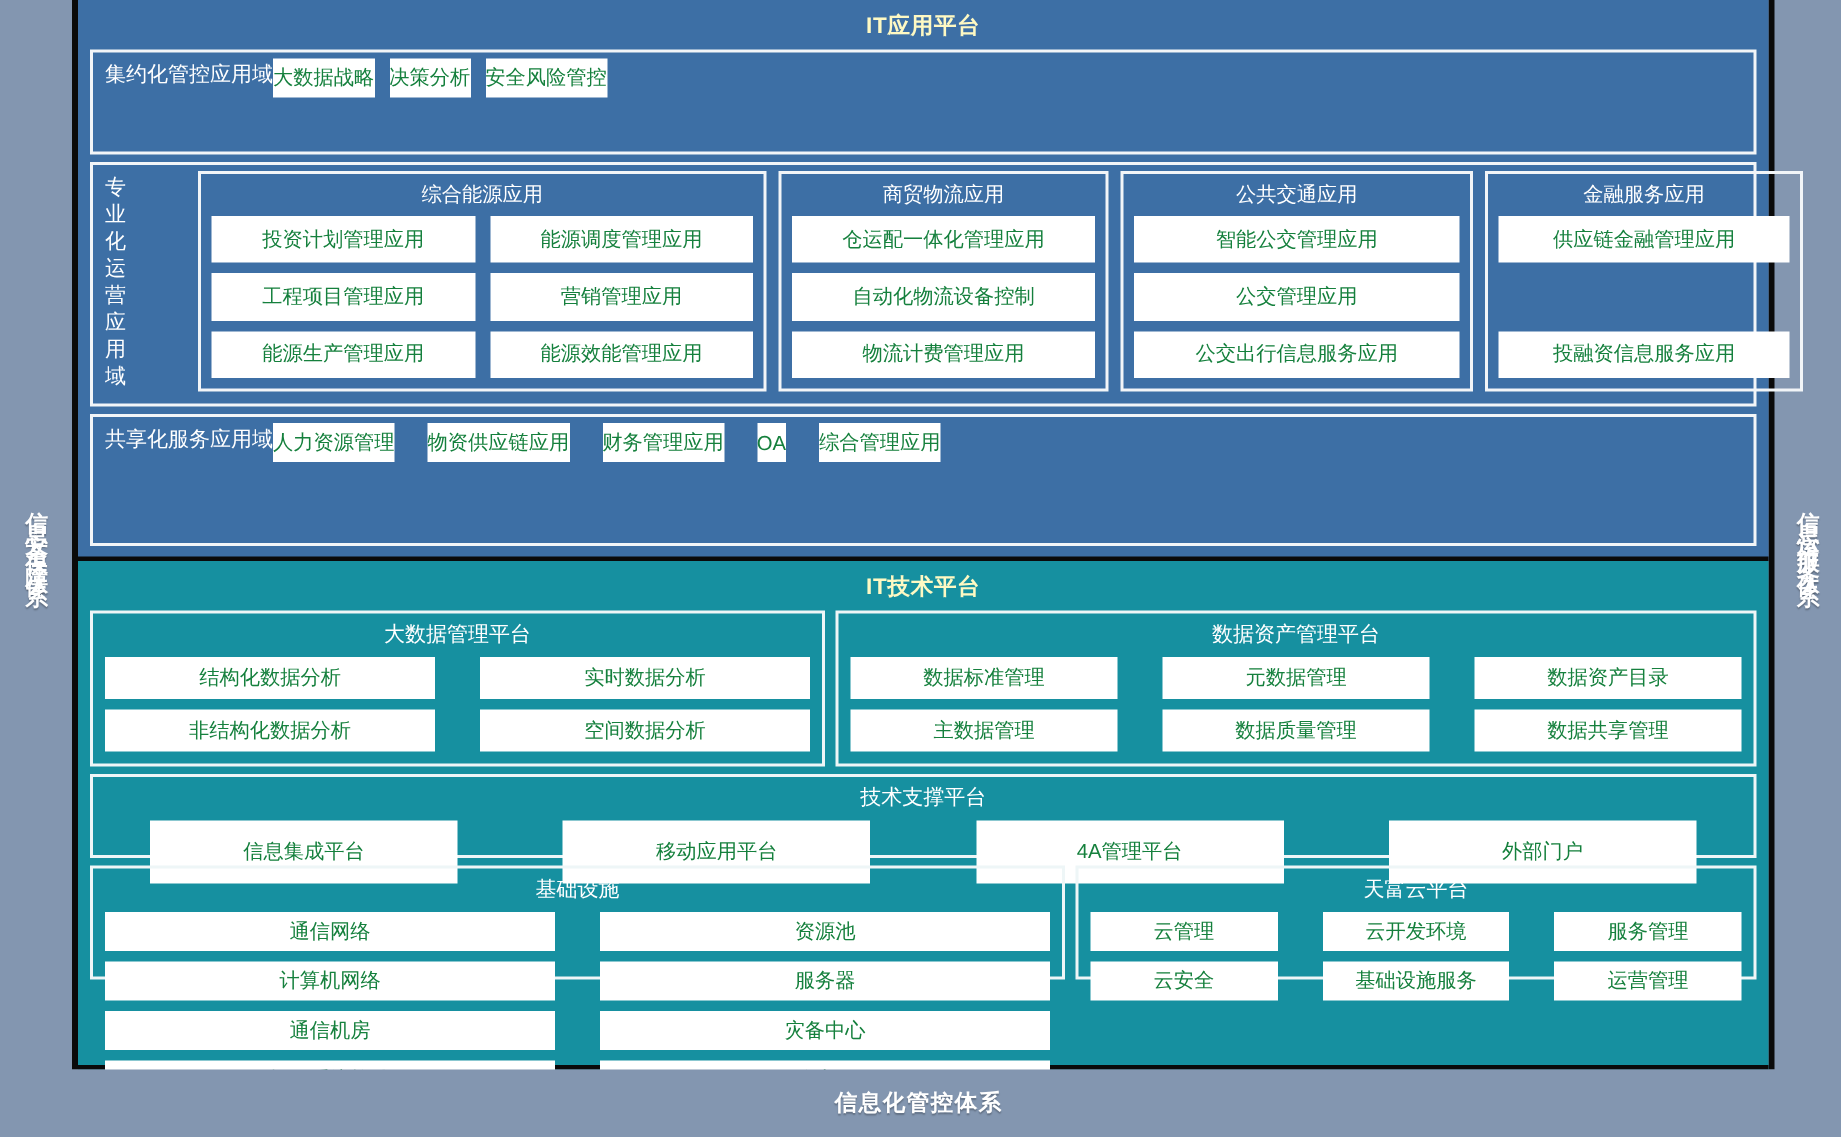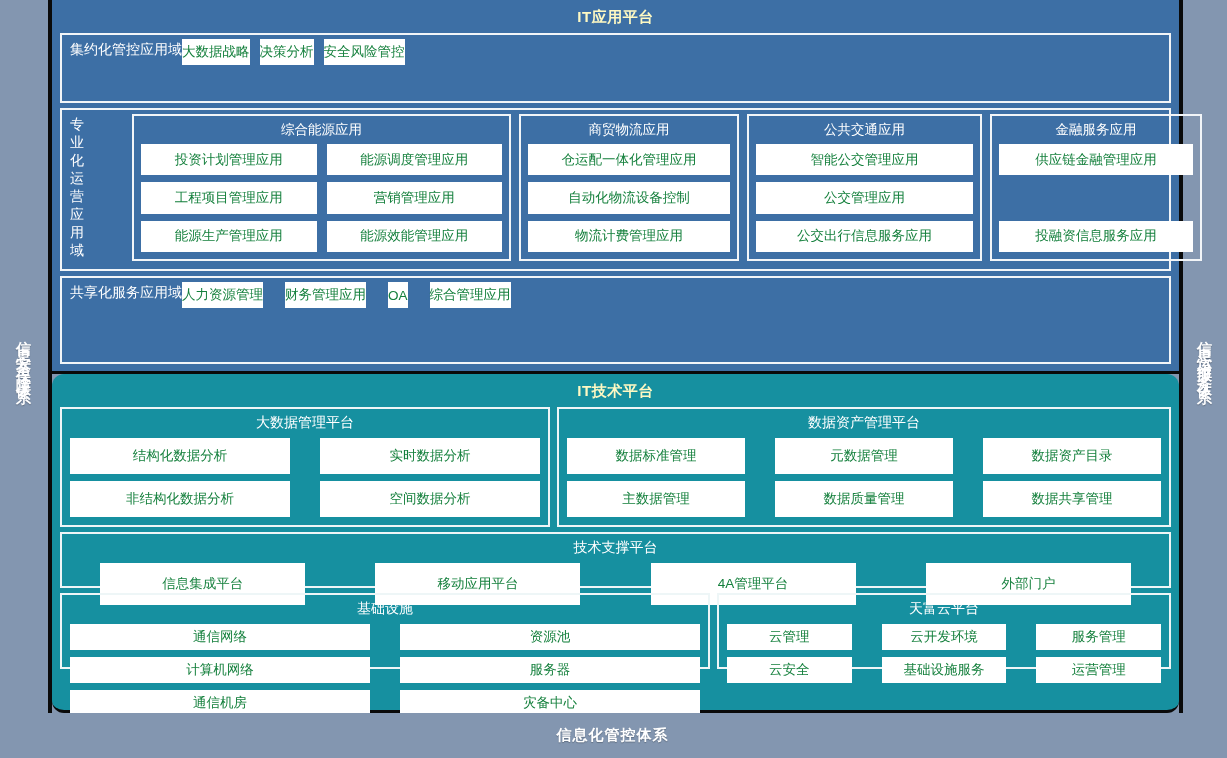--- a/index.html
+++ b/index.html
@@ -128,21 +128,20 @@
   .domain-shared .chip{max-width:200px;}
 
   
   .tech-layer{
     background:#1690a0;
     padding:5px 8px 8px 8px;
     box-sizing:border-box;
     flex:1;
     display:flex;flex-direction:column;
     border-bottom:3px solid #0a0a0a;
-    border-radius:12px;
   }
   .tech-layer > .layer-title{margin:3px 0 6px 0;}
   .tech-row{display:flex;gap:7px;margin-bottom:5px;}
   .tech-row:last-child{margin-bottom:0;}
 
   .tgroup{
     border:2px solid #eef6f7;
     box-sizing:border-box;
     padding:3px 8px 8px 8px;
     display:flex;flex-direction:column;
@@ -158,21 +157,21 @@
 
   .g-bigdata{flex:0 0 490px;}
   .g-asset{flex:1;}
   .g-support{flex:1;}
   .g-support .row{justify-content:space-around;}
   .g-support .chip{max-width:205px;height:42px;}
   .g-infra{flex:0 0 650px;}
   .g-cloud{flex:1;}
 
   .row-support{height:56px;}
-  .row-platforms{height:120px;}
+  .row-platforms{height:104px;}
   .row-infra{height:76px;}
 
   
   .bottom-band{
     position:absolute;
     left:0;bottom:0;
     width:1227px;height:45px;
     background:#8396b0;
     display:flex;align-items:center;justify-content:center;
   }
@@ -250,20 +249,21 @@
           </div>
         </div>
 
       </div>
     </div>
 
     <div class="domain domain-shared">
       <div class="domain-title">共享化服务应用域</div>
       <div class="row">
         <div class="chip">人力资源管理</div>
+        <div class="chip">物资供应链应用</div>
         <div class="chip">财务管理应用</div>
         <div class="chip">OA</div>
         <div class="chip">综合管理应用</div>
       </div>
     </div>
   </section>
 
   <section class="tech-layer">
     <div class="layer-title">IT技术平台</div>
 

